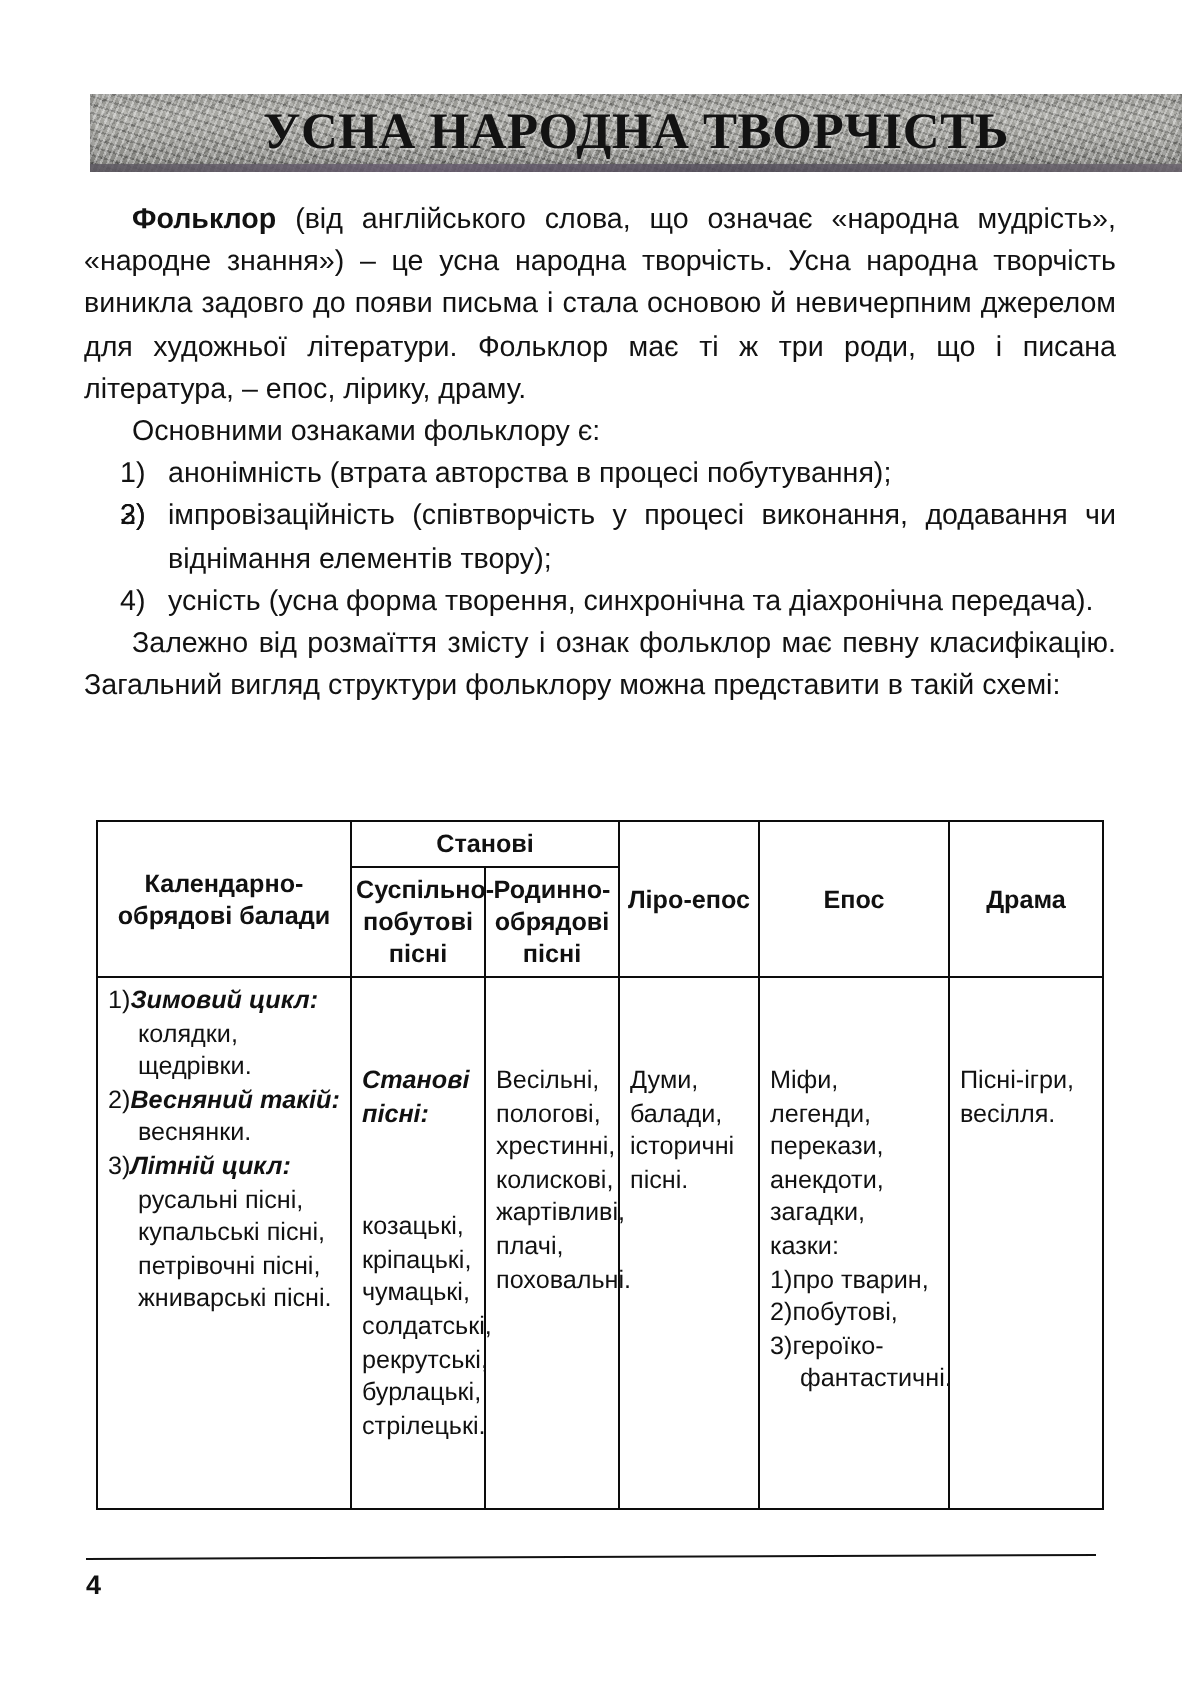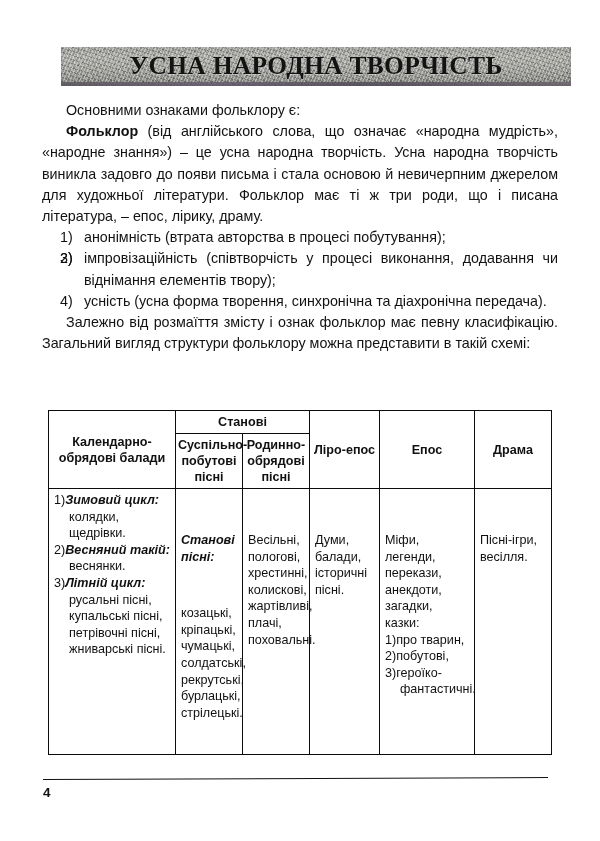--- a/index.html
+++ b/index.html
@@ -20,24 +20,25 @@
     position: absolute;
     left: 0; top: 0;
     width: 600px;
     height: 841px;
     background: #ffffff;
   }
 
   
   .banner-wrap {
     position: absolute;
-    left: 61px;
+    left: 45px;
     top: 47px;
     width: 510px;
     height: 39px;
+    padding-left: 36px;
   }
   .banner {
     position: absolute;
     inset: 0;
     background-color: #9a9a96;
     background-image:
       repeating-linear-gradient(113deg, rgba(255,255,255,.34) 0 1px, rgba(0,0,0,0) 1px 3px),
       repeating-linear-gradient(17deg, rgba(0,0,0,.22) 0 1px, rgba(0,0,0,0) 1px 4px),
       repeating-linear-gradient(71deg, rgba(255,255,255,.18) 0 2px, rgba(0,0,0,0) 2px 5px),
       repeating-linear-gradient(149deg, rgba(0,0,0,.15) 0 1px, rgba(0,0,0,0) 1px 6px),
@@ -175,23 +176,23 @@
 
 <div class="page">
 
   <div class="banner-wrap">
     <div class="banner"></div>
     <div class="banner-title">УСНА НАРОДНА ТВОРЧІСТЬ</div>
   </div>
 
   <div class="body-text">
 
+    <p class="para"><span class="bold-lead">Фольклор</span><span> (від англійського слова, що означає «народна мудрість», «народне знання») – це усна народна творчість. Усна народна творчість виникла задовго до появи письма і стала основою й невичерпним джерелом для художньої літератури. Фольклор має ті ж три роди, що і писана література, – епос, лірику, драму.</span></p>
+
     <p class="para flush">Основними ознаками фольклору є:</p>
-
-    <p class="para"><span class="bold-lead">Фольклор</span><span> (від англійського слова, що означає «народна мудрість», «народне знання») – це усна народна творчість. Усна народна творчість виникла задовго до появи письма і стала основою й невичерпним джерелом для художньої літератури. Фольклор має ті ж три роди, що і писана література, – епос, лірику, драму.</span></p>
 
     <ol class="signs">
       <li><span class="num">1)</span><span>анонімність (втрата авторства в процесі побутування);</span></li>
       <li><span class="num">2)</span></li>
       <li><span class="num">3)</span><span>імпровізаційність (співтворчість у процесі виконання, додавання чи віднімання елементів твору);</span></li>
       <li><span class="num">4)</span><span>усність (усна форма творення, синхронічна та діахронічна передача).</span></li>
     </ol>
 
     <p class="para">Залежно від розмаїття змісту і ознак фольклор має певну класифікацію. Загальний вигляд структури фольклору можна представити в такій схемі:</p>
   </div>

